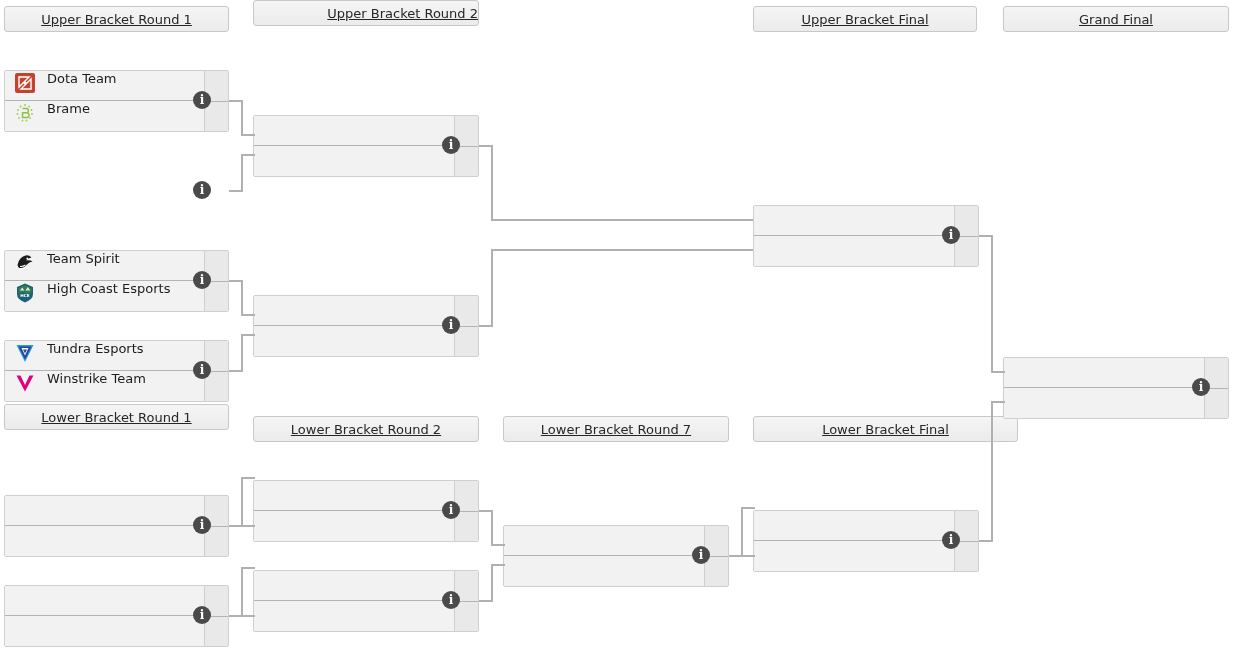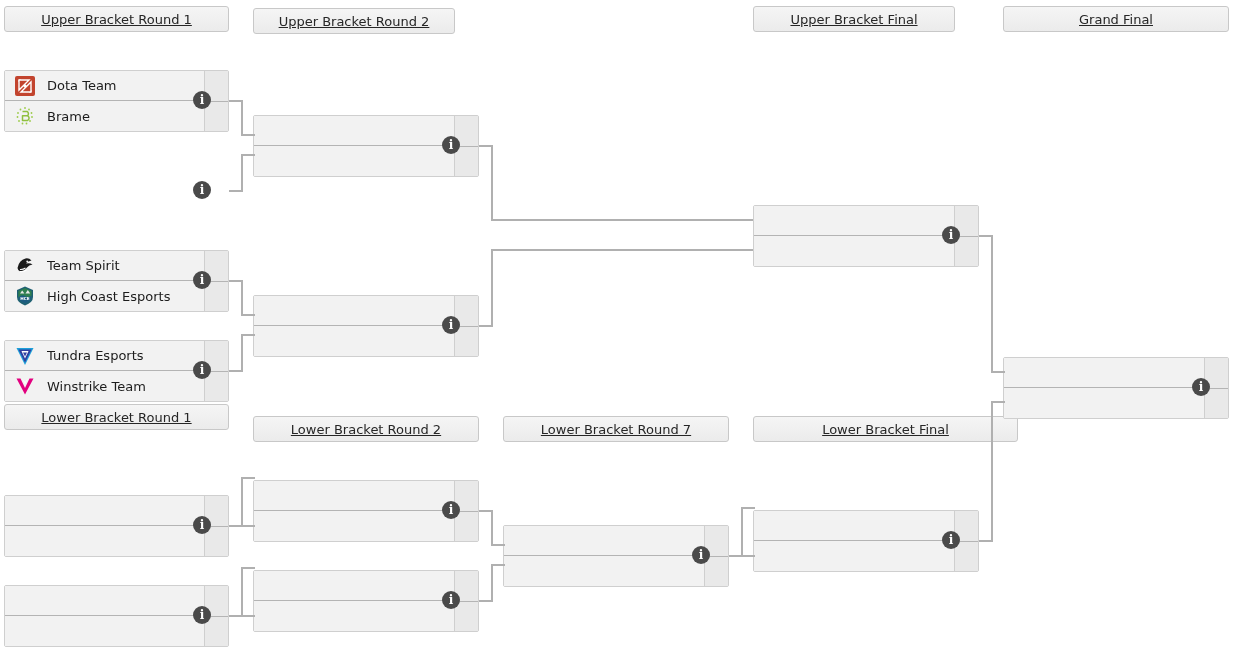--- a/index.html
+++ b/index.html
@@ -42,21 +42,20 @@
     box-sizing: border-box;
     border: 1px solid #cfcfcf;
     background: #f2f2f2;
     border-radius: 2px;
   }
   .match .team-row {
     position: relative;
     box-sizing: border-box;
     height: 30px;
     display: flex;
-    align-items: center;
     padding-left: 8px;
     background: #f2f2f2;
   }
   .match .team-row.top {
     border-bottom: 1px solid #b4b4b4;
   }
   .match .logo {
     width: 24px;
     height: 24px;
     flex: 0 0 24px;
@@ -173,22 +172,22 @@
     <div class="conn h" style="left: 479px; top: 600px; width: 14px; height: 2px;"></div>
     <div class="conn v" style="left: 491px; top: 564px; width: 2px; height: 38px;"></div>
     <div class="conn h" style="left: 491px; top: 564px; width: 14px; height: 2px;"></div>
     <div class="conn h" style="left: 729px; top: 555px; width: 26px; height: 2px;"></div>
     <div class="conn v" style="left: 741px; top: 507px; width: 2px; height: 50px;"></div>
     <div class="conn h" style="left: 741px; top: 507px; width: 14px; height: 2px;"></div>
     <div class="conn h" style="left: 979px; top: 540px; width: 14px; height: 2px;"></div>
     <div class="conn v" style="left: 991px; top: 401px; width: 2px; height: 141px;"></div>
     <div class="conn h" style="left: 991px; top: 401px; width: 14px; height: 2px;"></div>
     <div class="round-header" style="left: 4px; top: 6px; width: 225px;">Upper Bracket Round 1</div>
-    <div class="round-header" style="left: 253px; top: 8px; width: 202px;">Upper Bracket Round 2</div>
-    <div class="round-header" style="left: 753px; top: 6px; width: 202px;">Upper Bracket Final</div>
+    <div class="round-header" style="left: 253px; top: 0; width: 226px; text-align: right;">Upper Bracket Round 2</div>
+    <div class="round-header" style="left: 753px; top: 6px; width: 224px;">Upper Bracket Final</div>
     <div class="round-header" style="left: 1003px; top: 6px; width: 226px;">Grand Final</div>
     <div class="round-header" style="left: 4px; top: 404px; width: 225px;">Lower Bracket Round 1</div>
     <div class="round-header" style="left: 253px; top: 416px; width: 226px;">Lower Bracket Round 2</div>
     <div class="round-header" style="left: 503px; top: 416px; width: 226px;">Lower Bracket Round 7</div>
     <div class="round-header" style="left: 753px; top: 416px; width: 265px;">Lower Bracket Final</div>
     <div class="match" style="left: 4px; top: 70px; width: 225px;">
       <div class="team-row top">
         <span class="logo">
           <svg width="22" height="22" viewBox="0 0 22 22">
       <rect x="1" y="1" width="20" height="20" rx="2" fill="#c2442e"></rect>

